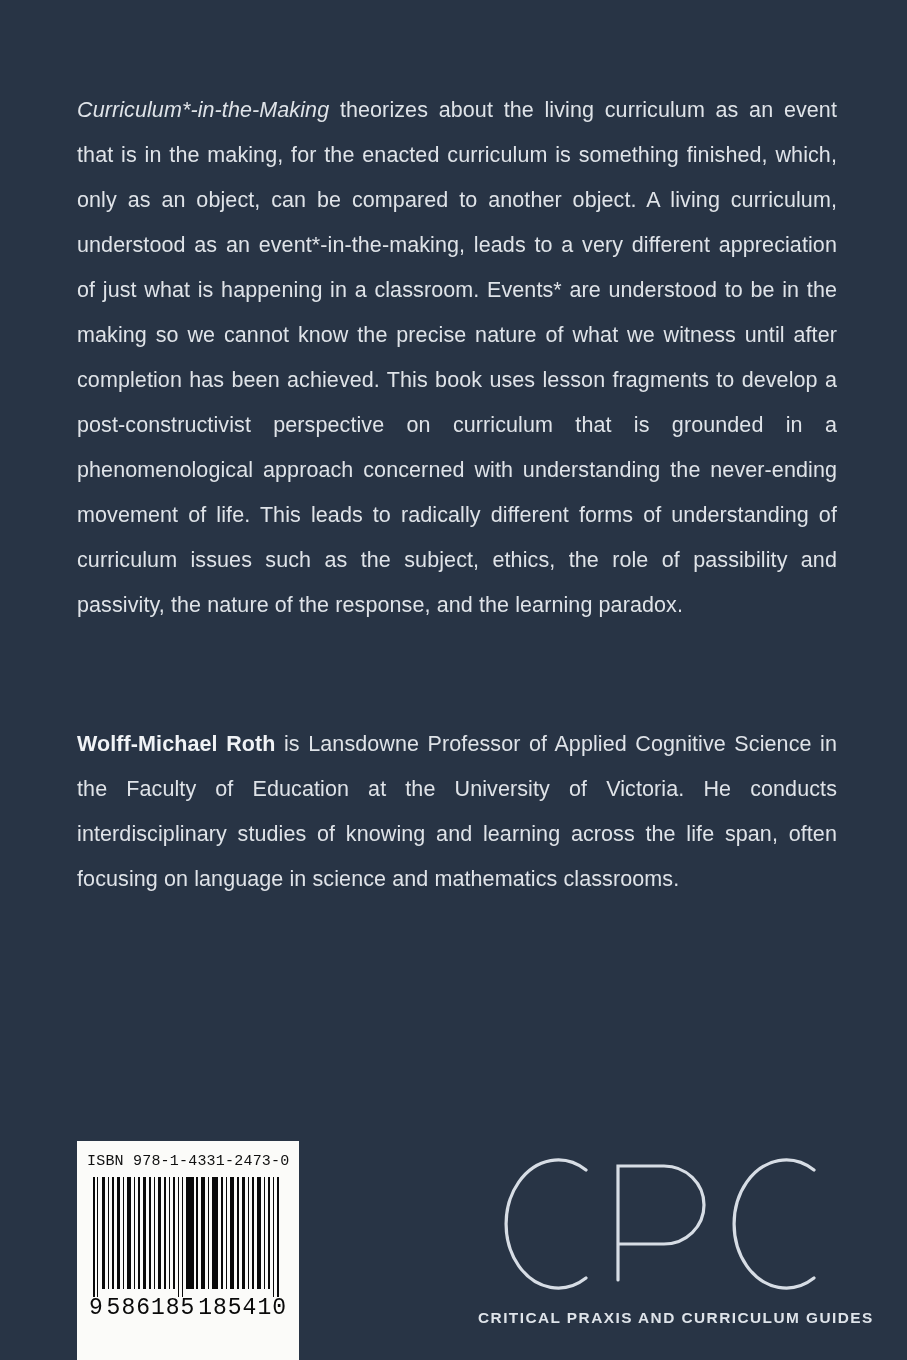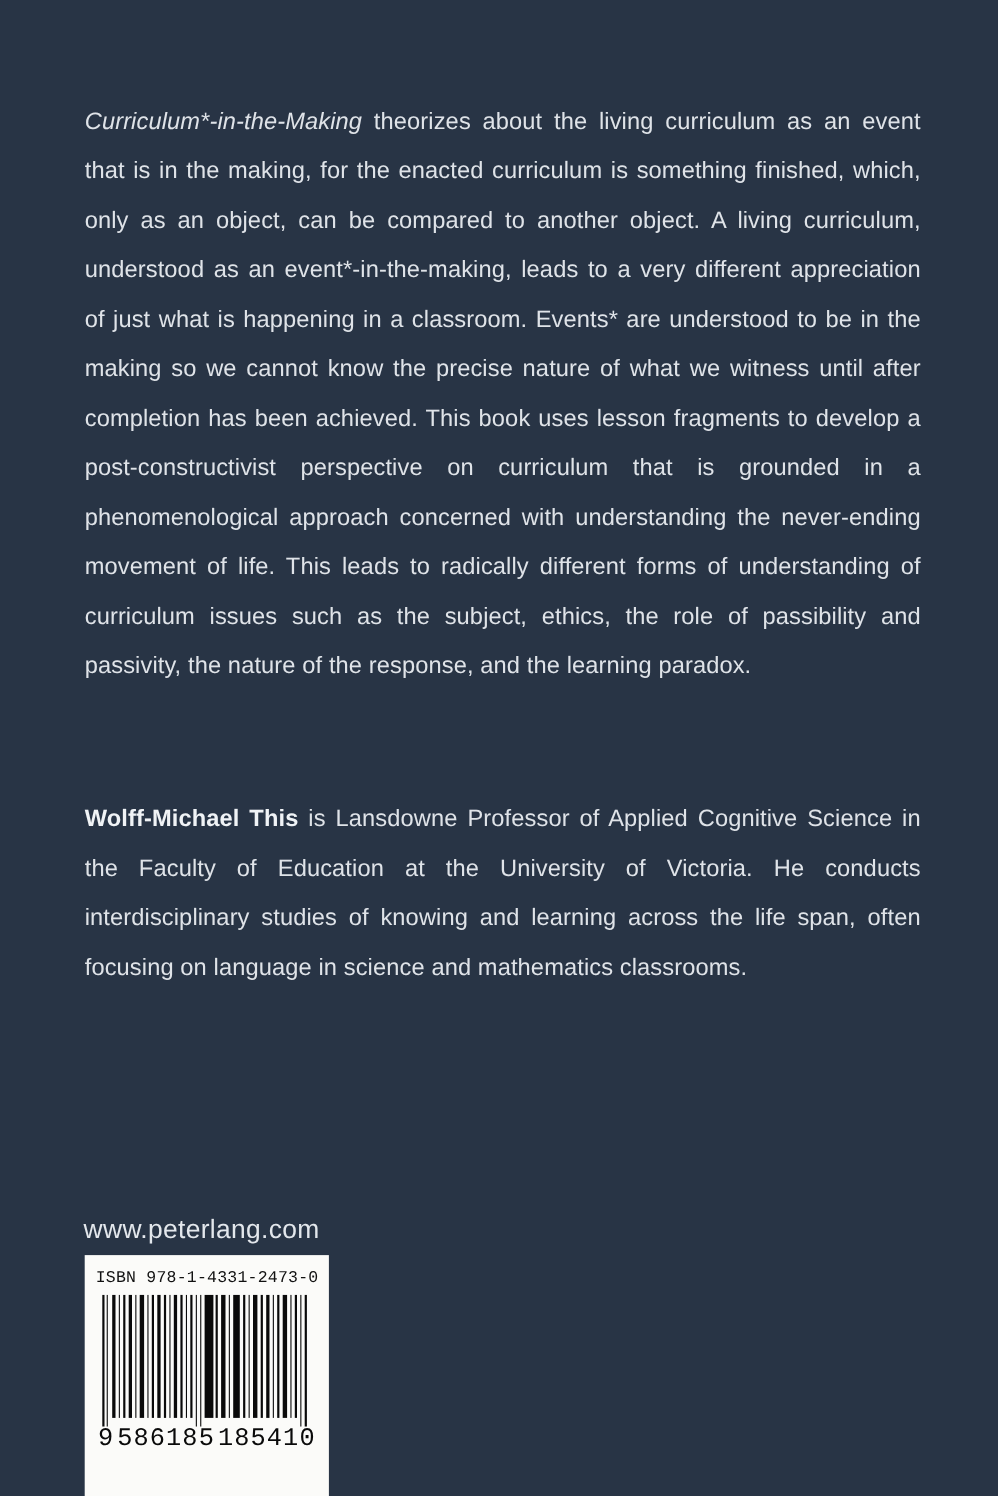--- a/index.html
+++ b/index.html
@@ -127,23 +127,22 @@
     white-space: nowrap;
   }
 </style>
 </head>
 <body>
 
 <div class="cover">
 
   <p class="blurb"><em class="title-italic">Curriculum*-in-the-Making</em><span> theorizes about the living curriculum as an event that is in the making, for the enacted curriculum is something finished, which, only as an object, can be compared to another object. A living curriculum, understood as an event*-in-the-making, leads to a very different appreciation of just what is happening in a classroom. Events* are understood to be in the making so we cannot know the precise nature of what we witness until after completion has been achieved. This book uses lesson fragments to develop a post-constructivist perspective on curriculum that is grounded in a phenomenological approach concerned with understanding the never-ending movement of life. This leads to radically different forms of understanding of curriculum issues such as the subject, ethics, the role of passibility and passivity, the nature of the response, and the learning paradox.</span></p>
 
-  <p class="bio"><strong class="author-name">Wolff-Michael This</strong><span> is Lansdowne Professor of Applied Cognitive Science in the Faculty of Education at the University of Victoria. He conducts interdisciplinary studies of knowing and learning across the life span, often focusing on language in science and mathematics classrooms.</span></p>
-
-  <div class="publisher-url">www.peterlang.com</div>
+  <p class="bio"><strong class="author-name">Wolff-Michael Roth</strong><span> is Lansdowne Professor of Applied Cognitive Science in the Faculty of Education at the University of Victoria. He conducts interdisciplinary studies of knowing and learning across the life span, often focusing on language in science and mathematics classrooms.</span></p>
+
 
   <div class="barcode-box">
     <div class="barcode-isbn">ISBN 978-1-4331-2473-0</div>
     <svg class="barcode-bars" viewBox="0 0 202 120" preserveAspectRatio="none">
       <g fill="#0a0a0a">
         <rect x="6" y="0" width="2" height="120"></rect>
         <rect x="10" y="0" width="1" height="120"></rect>
         <rect x="15" y="0" width="3" height="112"></rect>
         <rect x="21" y="0" width="1" height="112"></rect>
         <rect x="25" y="0" width="2" height="112"></rect>
@@ -180,14 +179,27 @@
         <rect x="190" y="0" width="2" height="120"></rect>
       </g>
     </svg>
     <div class="barcode-digits">
       <span>9</span>
       <span>586185</span>
       <span>185410</span>
     </div>
   </div>
 
+  <div class="cpc-logo">
+    <svg class="cpc-letters" width="358" height="152" viewBox="0 0 358 152">
+      <g fill="none" stroke="#d7dde5" stroke-width="3.2" stroke-linecap="round">
+
+        <path d="M102 22 A 52 64 0 1 0 102 130"></path>
+
+        <path d="M134 132 L134 18 L180 18 A 40 39 0 0 1 180 96 L134 96"></path>
+
+        <path d="M330 22 A 52 64 0 1 0 330 130"></path>
+      </g>
+    </svg>
+    <div class="cpc-tagline">CRITICAL PRAXIS AND CURRICULUM GUIDES</div>
+  </div>
 
 </div>
 
 </body></html>

